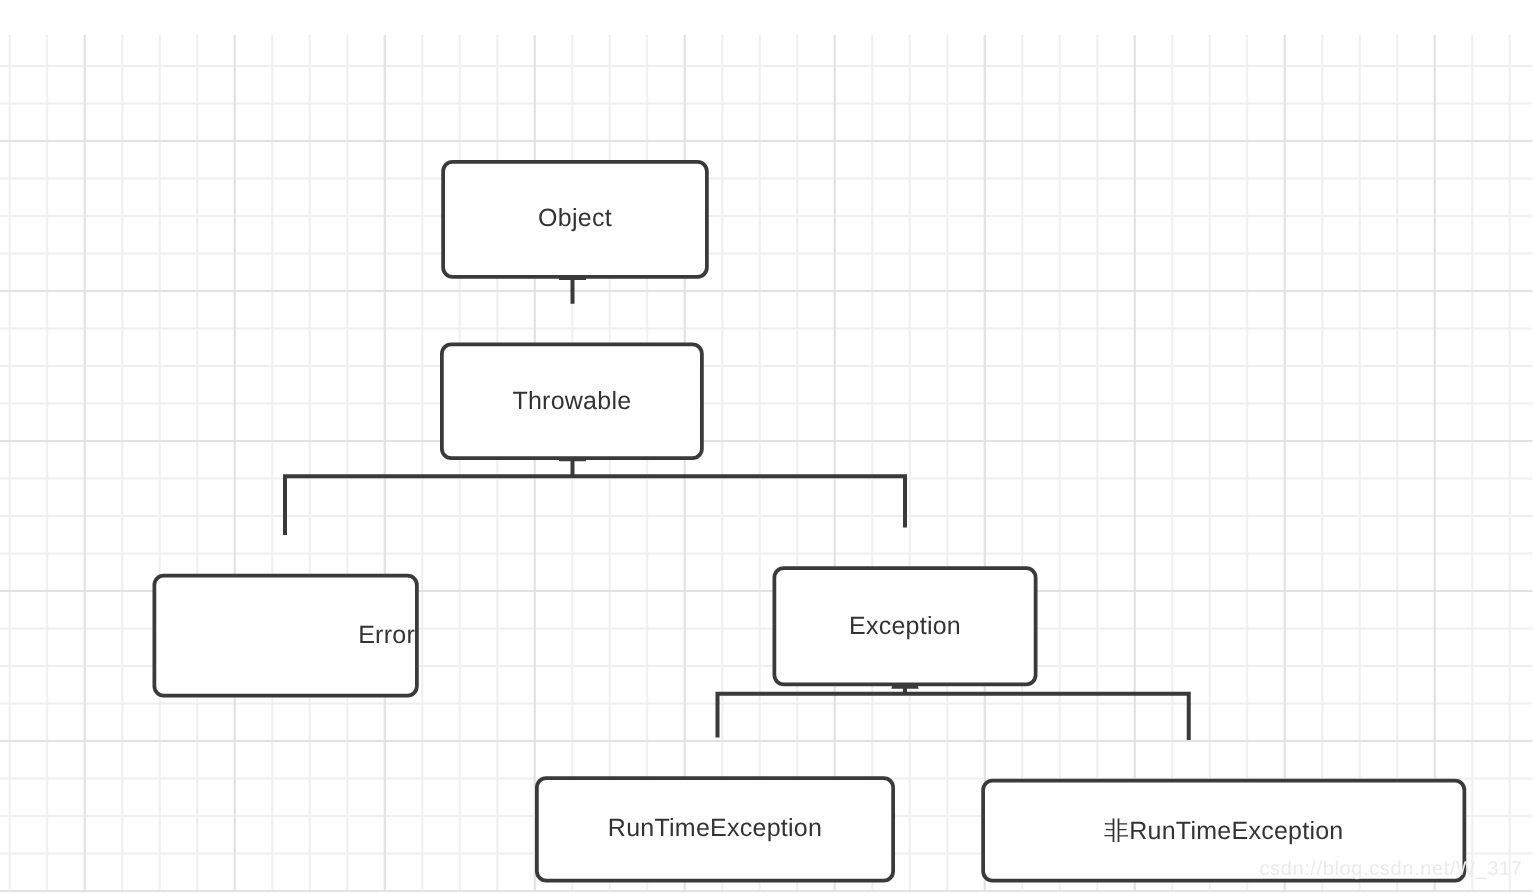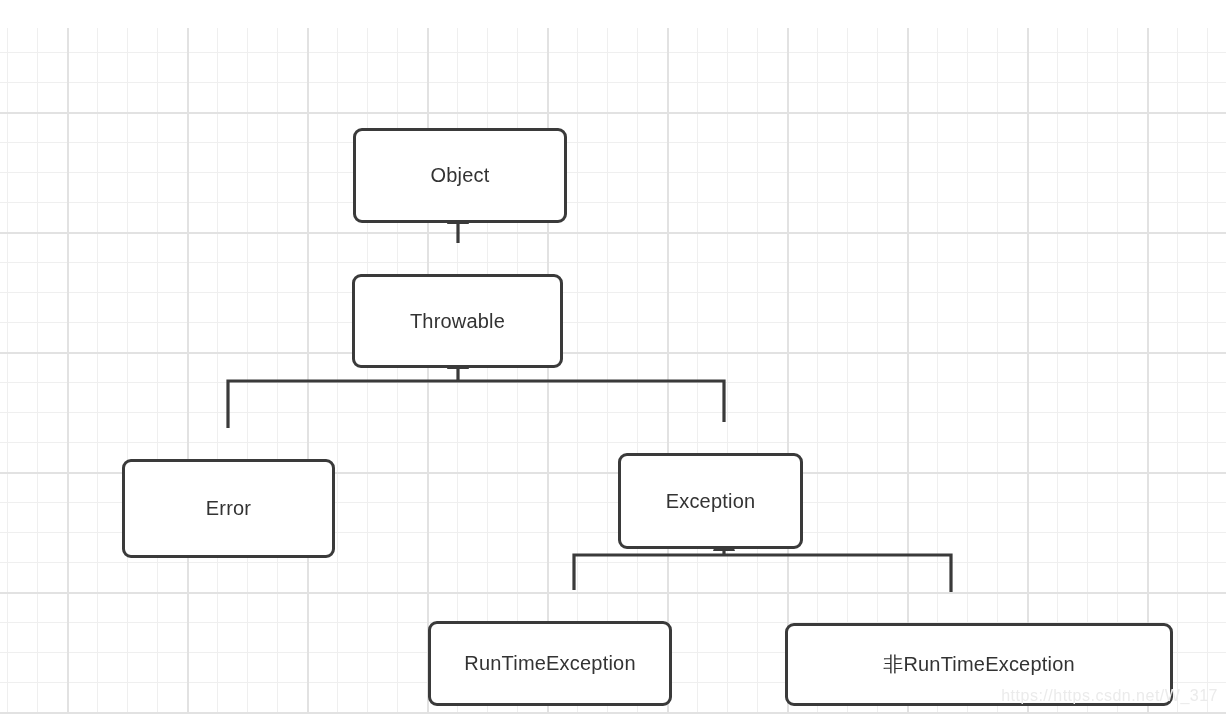--- a/index.html
+++ b/index.html
@@ -27,23 +27,23 @@
   svg.edges{position:absolute;left:0;top:0;width:1226px;height:714px;}
   svg.edges path, svg.edges polyline{fill:none;stroke:var(--stroke);stroke-width:3.2px;}
   svg.edges polygon{fill:var(--stroke);stroke:none;}
   .node{
     position:absolute;display:flex;align-items:center;justify-content:center;
     background:var(--node-fill);border:3.2px solid var(--stroke);border-radius:9px;
     color:var(--text);font-size:20px;letter-spacing:0.2px;margin-top:31px;
   }
   .node-object{left:353px;top:97px;width:214px;height:95px;}
   .node-throwable{left:352px;top:243px;width:211px;height:94px;text-align:center;}
-  .node-error{left:122px;top:428px;width:213px;height:99px;}
-  .node-exception{left:618px;top:422px;width:185px;height:96px;}
-  .node-runtime{left:428px;top:590px;width:244px;height:85px;}
+  .node-error{left:122px;top:428px;width:213px;height:99px;justify-content:flex-end;}
+  .node-exception{left:618px;top:422px;width:212px;height:96px;}
+  .node-runtime{left:428px;top:590px;width:288px;height:85px;}
   .node-nonruntime{left:785px;top:592px;width:388px;height:83px;}
   .watermark{
     position:absolute;right:8px;bottom:9px;
     color:var(--watermark);font-size:16px;letter-spacing:0.5px;
   }
 </style>
 </head>
 <body>
 
 <div class="canvas">
@@ -81,14 +81,14 @@
   <div class="node node-exception">
     <span>Exception</span>
   </div>
   <div class="node node-runtime">
     <span>RunTimeException</span>
   </div>
   <div class="node node-nonruntime">
     <span>非RunTimeException</span>
   </div>
 
-  <div class="watermark">https://https.csdn.net/W_317</div>
+  <div class="watermark">csdn://blog.csdn.net/W_317</div>
 </div>
 
 </body></html>

